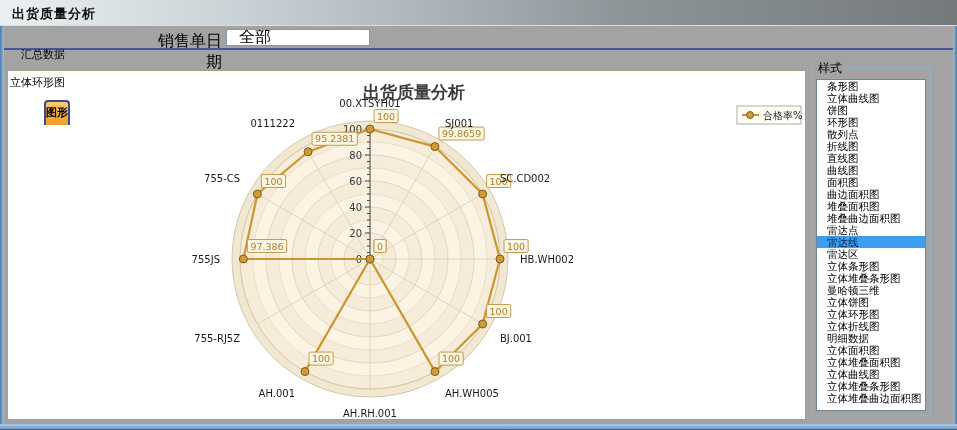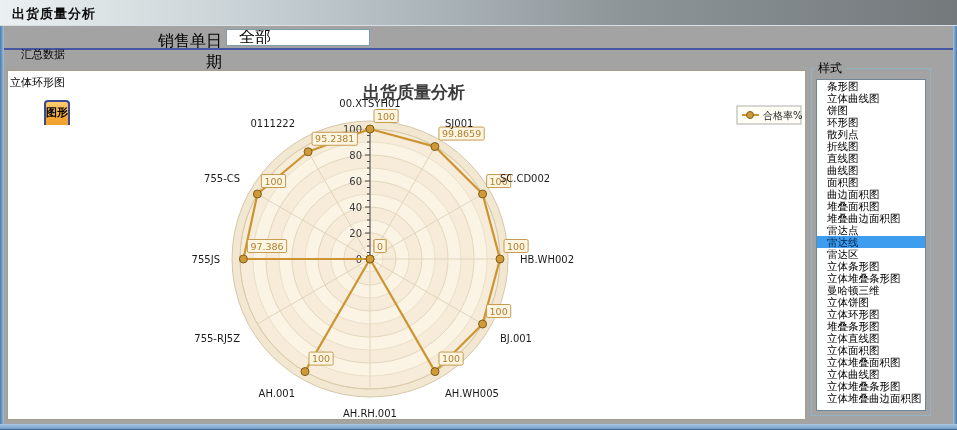--- a/index.html
+++ b/index.html
@@ -233,22 +233,22 @@
         <div class="list-item">堆叠面积图</div>
         <div class="list-item">堆叠曲边面积图</div>
         <div class="list-item">雷达点</div>
         <div class="list-item selected" style="background: rgb(62, 157, 238);">雷达线</div>
         <div class="list-item">雷达区</div>
         <div class="list-item">立体条形图</div>
         <div class="list-item">立体堆叠条形图</div>
         <div class="list-item">曼哈顿三维</div>
         <div class="list-item">立体饼图</div>
         <div class="list-item">立体环形图</div>
-        <div class="list-item">堆叠条形图</div>
-        <div class="list-item">立体直线图</div>
+        <div class="list-item">立体折线图</div>
+        <div class="list-item">明细数据</div>
         <div class="list-item">立体面积图</div>
         <div class="list-item">立体堆叠面积图</div>
         <div class="list-item">立体曲线图</div>
         <div class="list-item">立体堆叠条形图</div>
         <div class="list-item">立体堆叠曲边面积图</div>
       </div>
   </fieldset>
 
   <div class="side-border-left"></div>
   <div class="side-border-right"></div>

